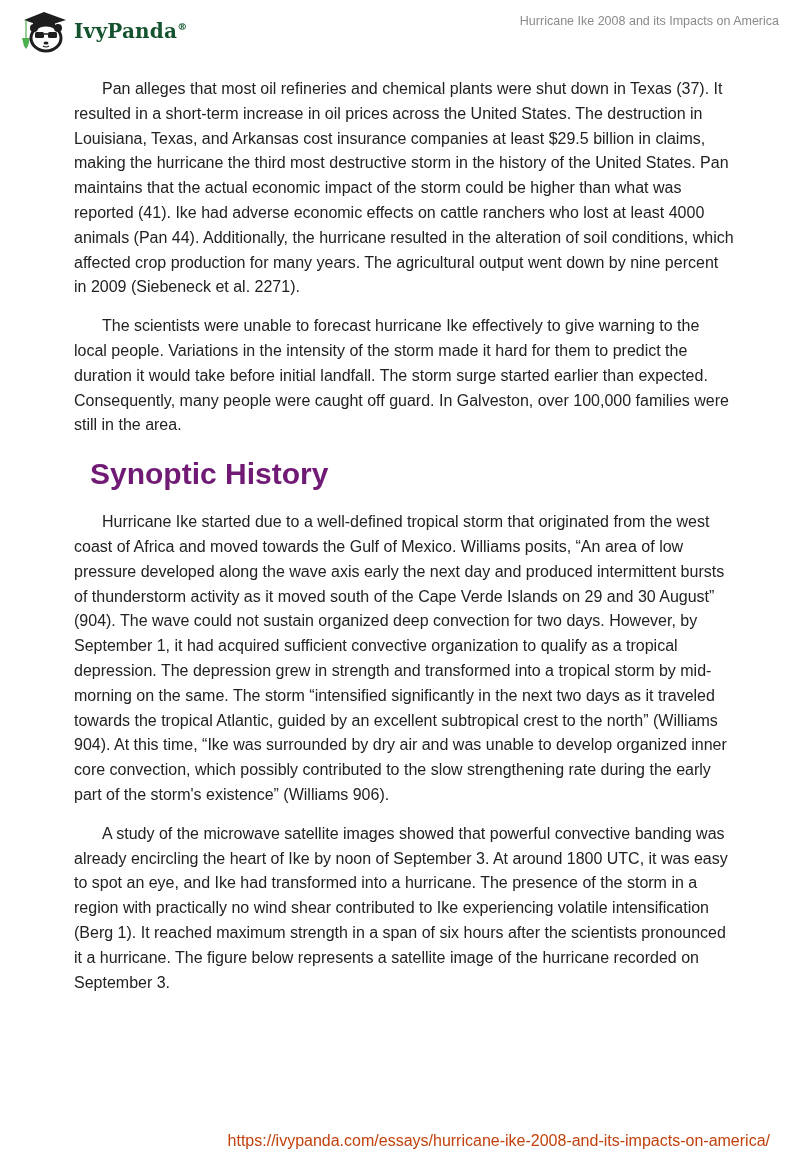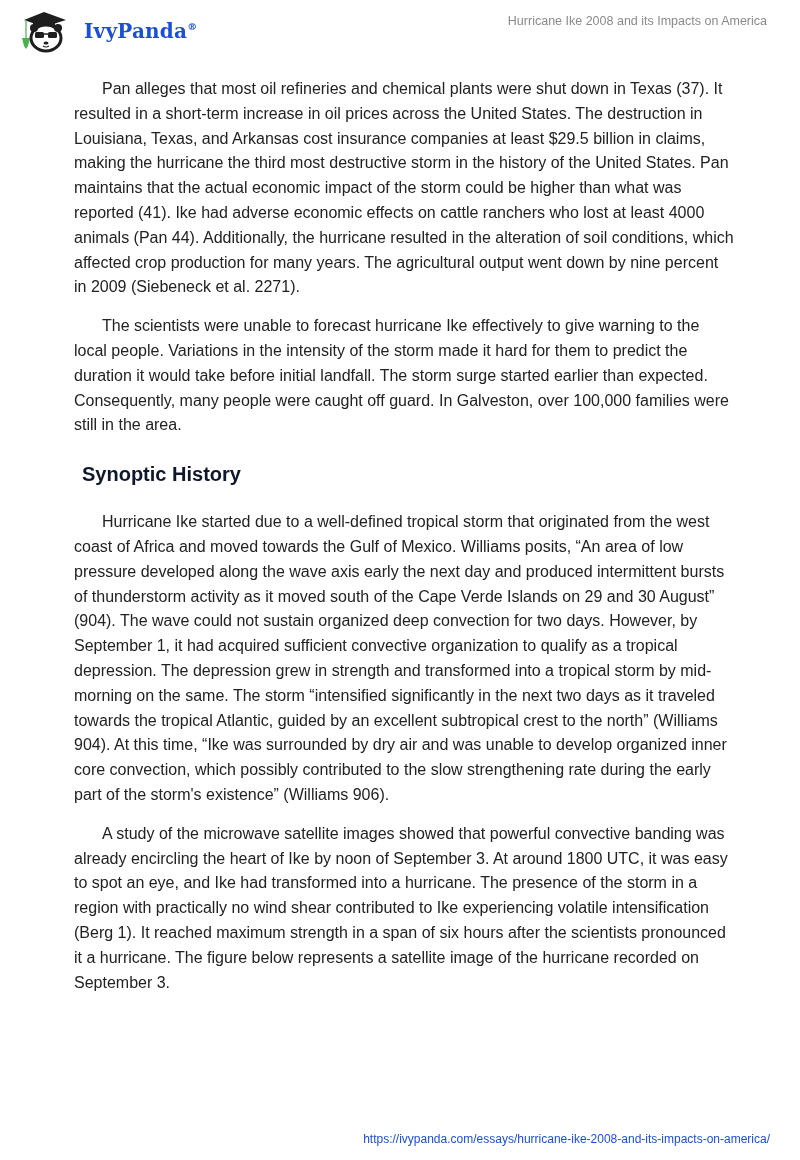--- a/index.html
+++ b/index.html
@@ -1,27 +1,27 @@
 <!DOCTYPE html>
 <html><head>
 <meta charset="utf-8">
 <style>
   html, body { margin: 0; padding: 0; background: #ffffff; }
   body { width: 800px; height: 1160px; position: relative; overflow: hidden;
          font-family: "Liberation Sans", sans-serif; color: #222222; }
   .header { position: absolute; left: 0; top: 0; width: 800px; height: 60px; }
   .logo { position: absolute; left: 16px; top: 8px; display: flex; align-items: center; }
   .logo-mark { width: 56px; height: 46px; }
-  .logo-text { font-family: "DejaVu Serif", serif; font-weight: bold; font-size: 20px; color: #1d4ed8; margin-left: 12px; letter-spacing: 0.2px; }
+  .logo-text { font-family: "DejaVu Serif", serif; font-weight: bold; font-size: 20px; color: #14532d; margin-left: 2px; letter-spacing: 0.2px; }
   .logo-text sup { font-size: 10px; vertical-align: super; }
-  .doc-title { position: absolute; right: 33px; top: 14px; font-size: 12.5px; color: #8a8a8a; }
+  .doc-title { position: absolute; right: 21px; top: 14px; font-size: 12.5px; color: #8a8a8a; }
   .content { position: absolute; left: 74px; top: 69px; width: 660px; }
   p { margin: 8px 0 14px 0; font-size: 16px; line-height: 24.8px; text-indent: 28px; color: #222222; }
-  h2 { margin: 18px 0 18px 8px; font-size: 20px; font-weight: bold; color: #0f172a; line-height: 36px; }
-  .footer-url { position: absolute; right: 30px; top: 1132px; font-size: 12px; color: #1d4ed8; }
+  h2 { margin: 18px 0 18px 16px; font-size: 30px; font-weight: bold; color: #701a75; line-height: 36px; }
+  .footer-url { position: absolute; right: 30px; top: 1132px; font-size: 16px; color: #c2410c; }
 </style>
 </head>
 <body>
 
 <div class="header">
   <div class="logo">
     <svg class="logo-mark" viewBox="0 0 56 46">
 
       <polygon points="8,12 28,4 50,12 28,19" fill="#1e1e1e"></polygon>
       <rect x="17" y="13" width="22" height="6" fill="#1e1e1e"></rect>

